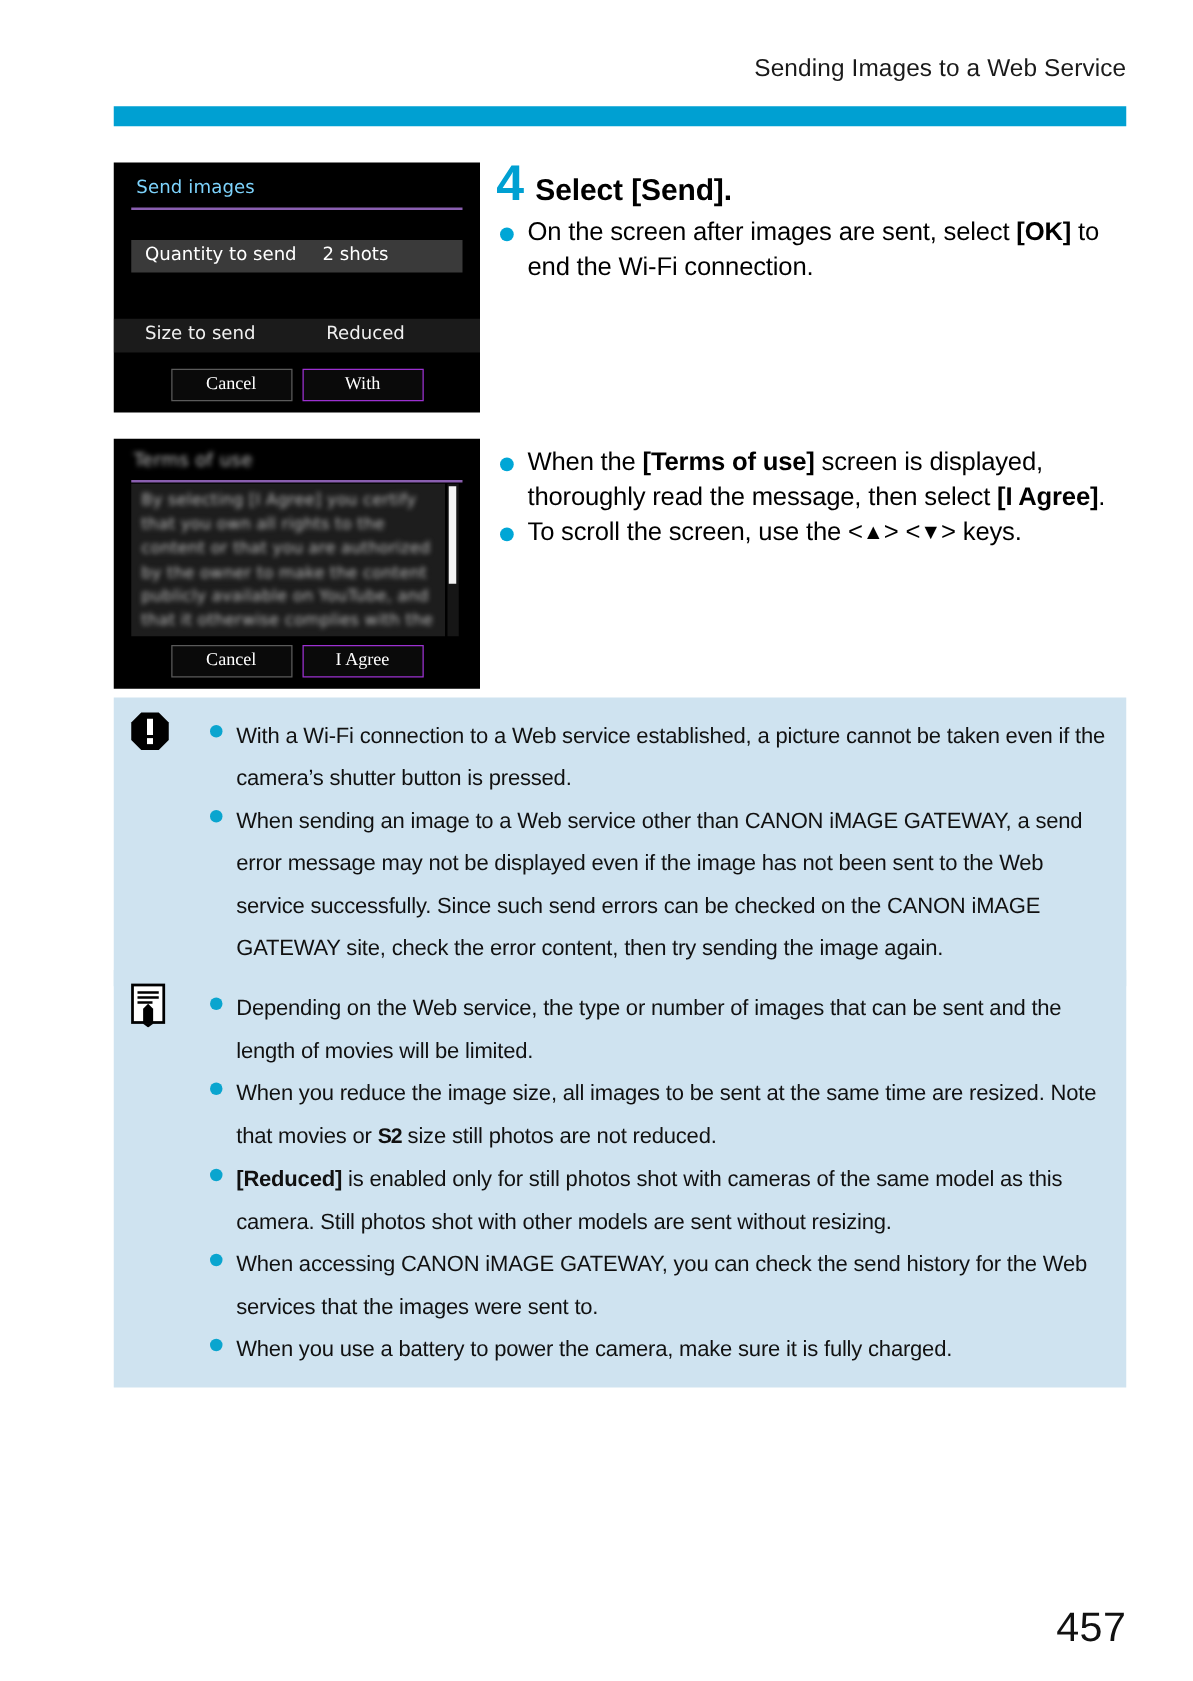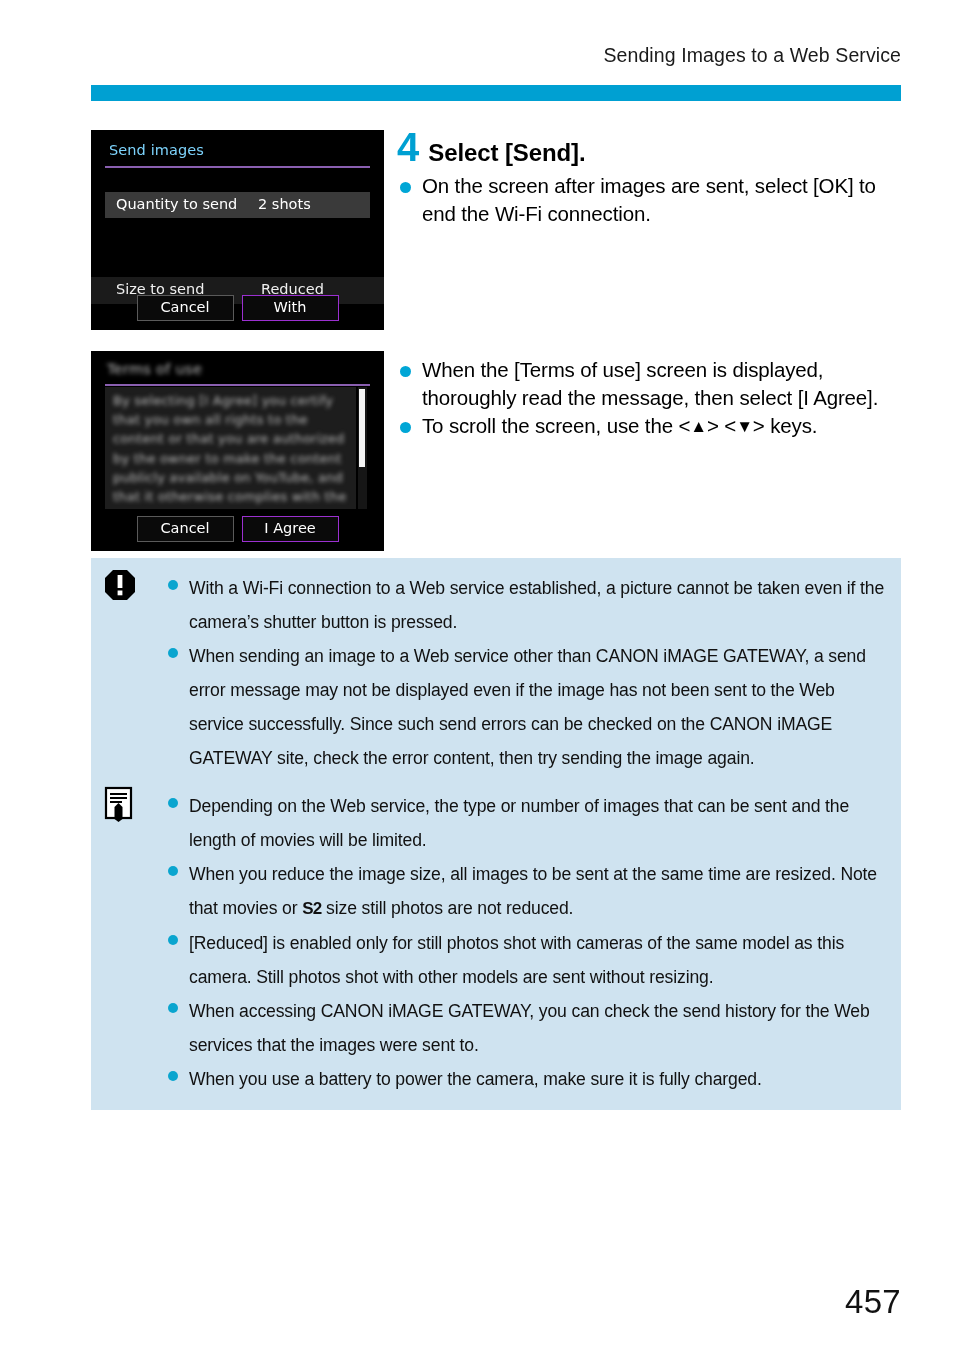--- a/index.html
+++ b/index.html
@@ -106,21 +106,20 @@
     color: #ffffff;
   }
 
   .lcd-row-plain {
     position: absolute;
     left: 0px;
     top: 125px;
     width: 293px;
     height: 27px;
     background: #1b1b1b;
-    margin-top: 22px;
   }
 
   .lcd-row-plain .lbl {
     position: absolute;
     left: 25px;
     top: 4px;
     font-size: 14.5px;
     color: #f0f0f0;
   }
 
@@ -133,20 +132,21 @@
   }
 
   .lcd-buttons {
     position: absolute;
     left: 0;
     bottom: 9px;
     width: 293px;
     display: flex;
     justify-content: center;
     gap: 8px;
+    font-family: Liberation Serif, serif;
   }
 
   .lcd-btn {
     width: 97px;
     height: 26px;
     line-height: 23px;
     text-align: center;
     font-size: 14.5px;
     color: #ffffff;
     background: #0a0a0a;
@@ -305,21 +305,21 @@
     content: "";
     position: absolute;
     left: 3px;
     top: 8.5px;
     width: 10px;
     height: 10px;
     border-radius: 50%;
     background: #0aa5cf;
   }
 
-  b { font-weight: normal; margin-top: 39px; }
+  b { font-weight: bold; margin-top: 39px; }
 
   .s2-glyph {
     font-weight: bold;
     font-size: 17px;
     letter-spacing: -0.8px;
     font-family: "Liberation Sans", sans-serif;
   }
 
   .arrow-key {
     font-size: 17px;

